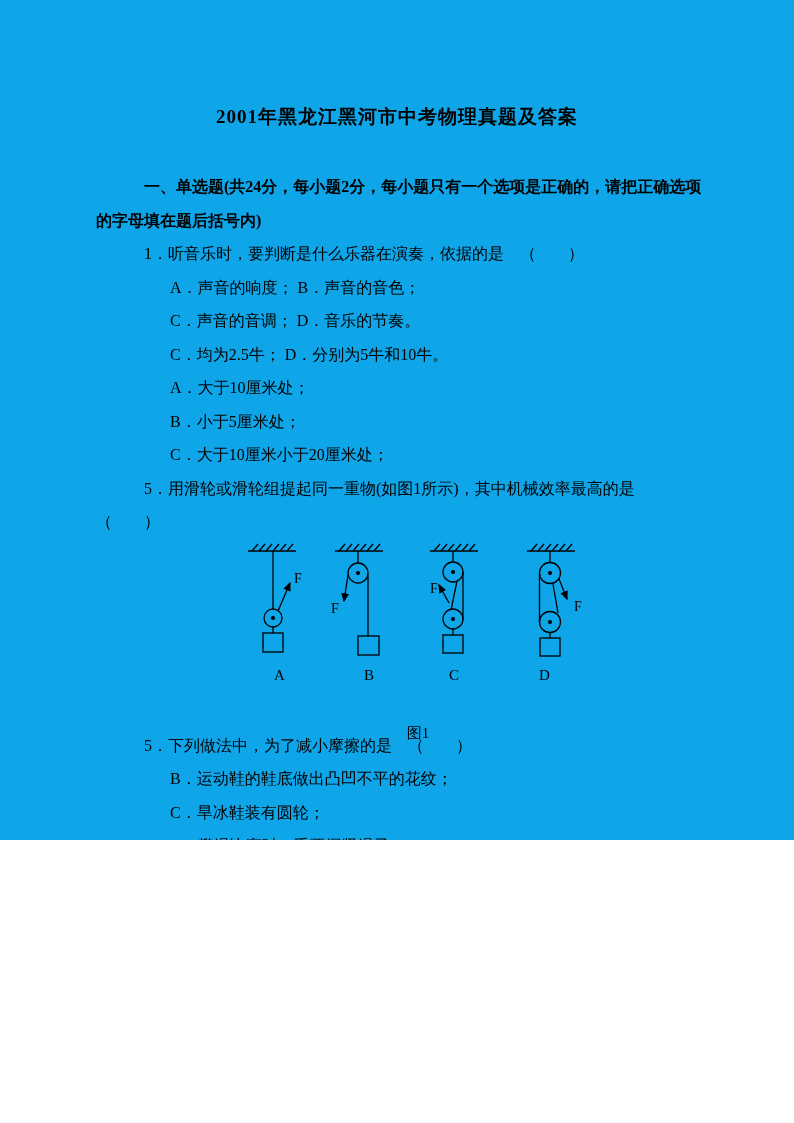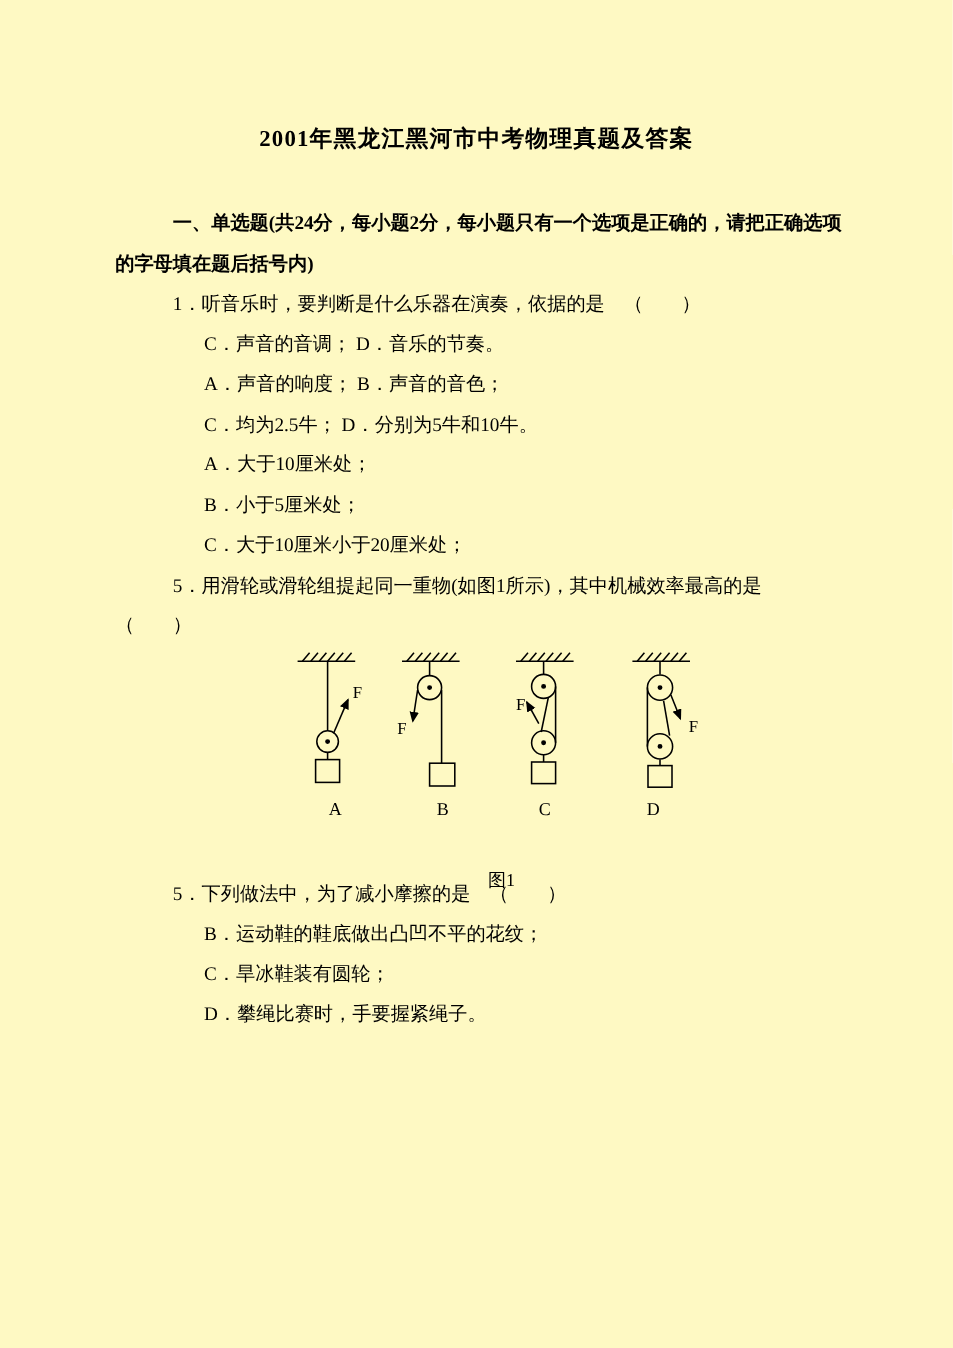--- a/index.html
+++ b/index.html
@@ -1,19 +1,19 @@
 <!DOCTYPE html>
 <html><head>
 <meta charset="utf-8">
 <style>
   html,body{margin:0;padding:0;background:#ffffff;}
   .page{
     position:relative;
-    width:794px;height:1123px;
-    background:#fef9c3;
+    width:794px;height:840px;
+    background:#0ea5e9;
     color:#000;
     font-family:"Liberation Serif","DejaVu Serif",serif;
     font-size:16px;
     overflow:hidden;
     box-sizing:border-box;
     padding-top:103px;
   }
   .title{
     margin:0;
     text-align:center;
@@ -52,26 +52,26 @@
 <div class="page">
 
   <h1 class="title">2001年黑龙江黑河市中考物理真题及答案</h1>
 
   <div class="content">
 
     <p class="sec-heading">一、单选题(共24分，每小题2分，每小题只有一个选项是正确的，请把正确选项的字母填在题后括号内)</p>
 
     <p class="stem">1．听音乐时，要判断是什么乐器在演奏，依据的是　（　　）</p>
     <p class="opt-row">
+      <span class="opt-first">A．声音的响度；</span>
+      <span>B．声音的音色；</span>
+    </p>
+    <p class="opt-row">
       <span class="opt-first">C．声音的音调；</span>
       <span>D．音乐的节奏。</span>
-    </p>
-    <p class="opt-row">
-      <span class="opt-first">A．声音的响度；</span>
-      <span>B．声音的音色；</span>
     </p>
 
     <p class="opt-row">
       <span class="opt-first">C．均为2.5牛；</span>
       <span>D．分别为5牛和10牛。</span>
     </p>
 
     <p class="opt-single">A．大于10厘米处；</p>
     <p class="opt-single">B．小于5厘米处；</p>
     <p class="opt-single">C．大于10厘米小于20厘米处；</p>

